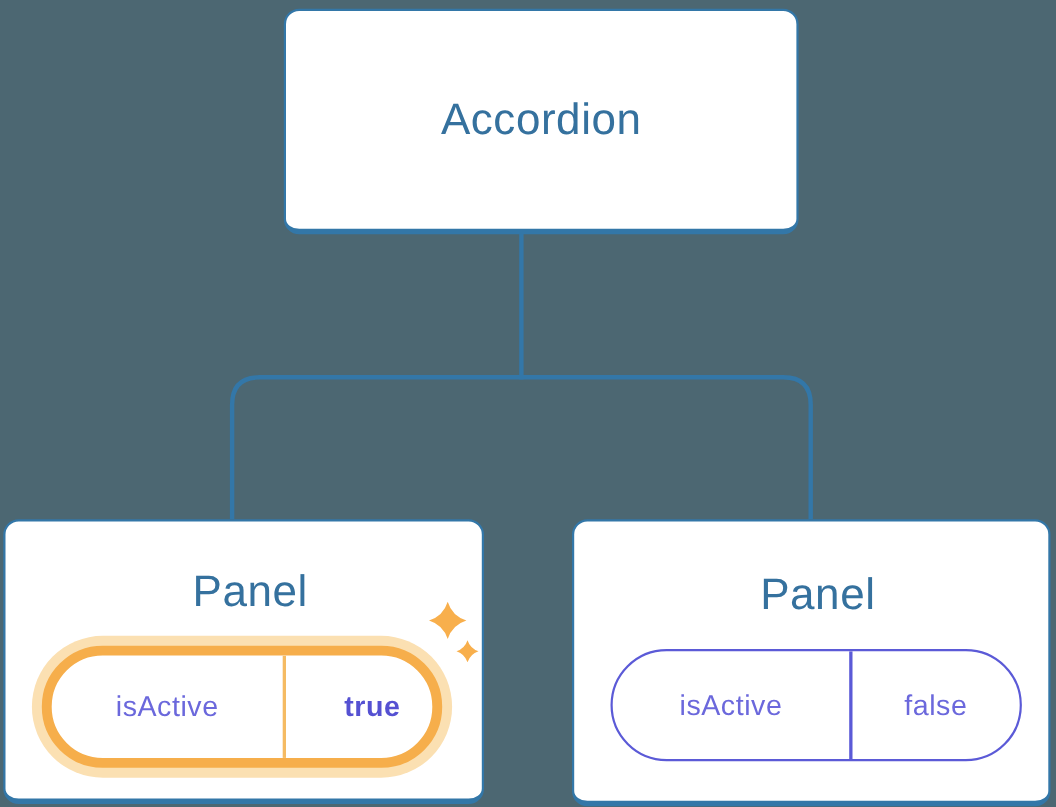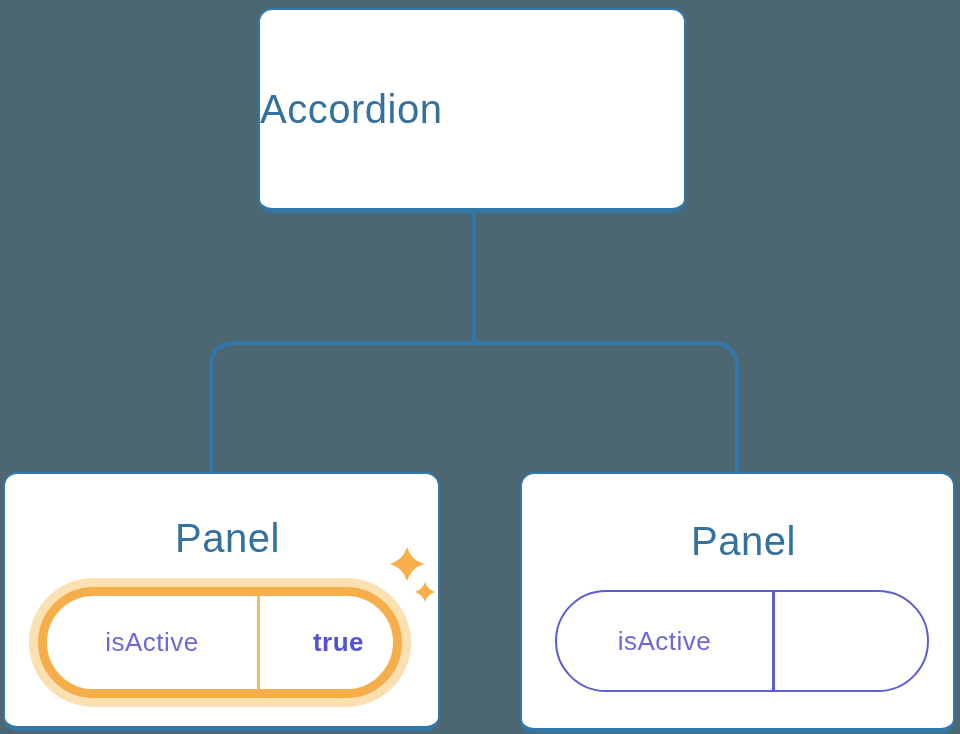--- a/index.html
+++ b/index.html
@@ -21,22 +21,22 @@
   
   .node-box{
     position:absolute;
     background:#FFFFFF;
     border:2.5px solid #3377A8;
     border-bottom-width:5px;
     border-radius:14px;
     box-sizing:border-box;
   }
   .root-box{
-    left:258px;top:8px;width:428px;height:205px;
-    display:flex;align-items:center;
+    left:258px;top:8px;width:468px;height:205px;
+    display:flex;align-items:center;justify-content:center;
   }
   .panel-left{left:3px;top:472px;width:437px;height:259px;}
   .panel-right{left:520px;top:472px;width:435px;height:261px;}
   .node-title{
     color:#35719E;
     font-size:40px;
     font-weight:500;
     letter-spacing:0.5px;
     line-height:48px;
   }
@@ -130,16 +130,17 @@
       </g>
     </svg>
   </div>
 
   <div class="node-box panel-right">
     <div class="node-title panel-title">Panel</div>
 
     <div class="pill-plain">
       <div class="pill-seg seg-name">isActive</div>
       <div class="divider-purple"></div>
+      <div class="pill-seg seg-value">false</div>
     </div>
   </div>
 
 </div>
 
 </body></html>

